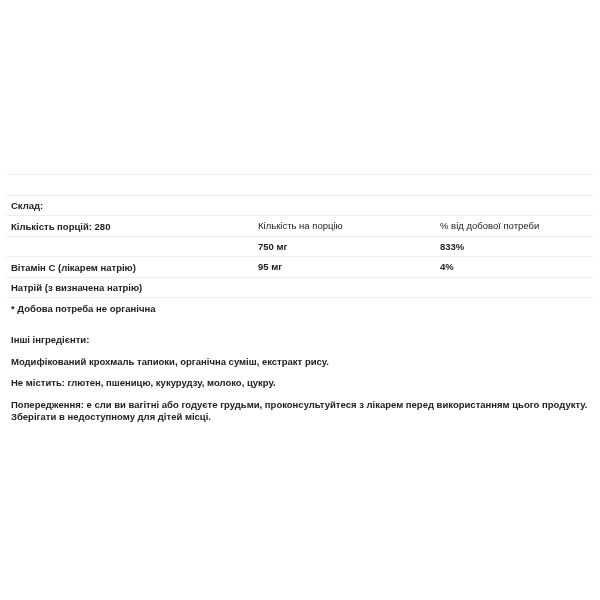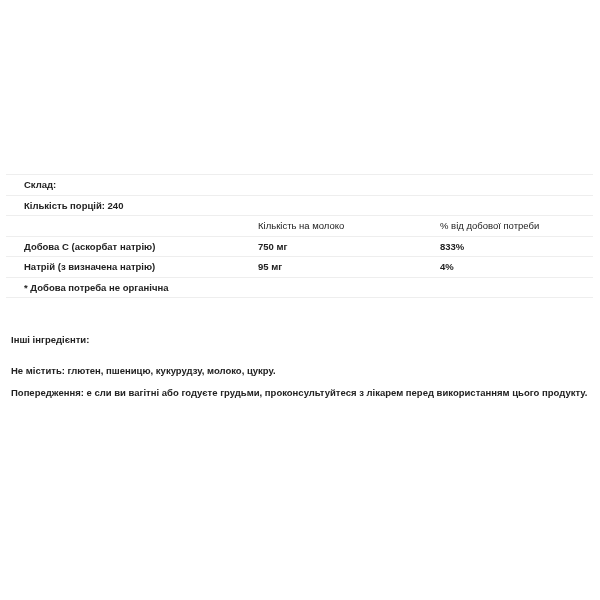--- a/index.html
+++ b/index.html
@@ -29,21 +29,21 @@
       border-bottom: 1px solid #eeeeee;
       position: relative;
       box-sizing: border-box;
     }
     .row .cell {
       position: absolute;
       top: 0;
       line-height: 20.5px;
       white-space: nowrap;
     }
-    .c1 { left: 18px; }
+    .c1 { left: 5px; margin-top: 21px; }
     .c2 { left: 252px; }
     .c3 { left: 434px; }
     .head .cell { font-weight: normal; }
     .notes {
       position: absolute;
       left: 11px;
       top: 334px;
       width: 585px;
     }
     .notes p {
@@ -54,42 +54,44 @@
     .notes .gap { height: 9.5px; }
   </style>
 </head>
 <body>
 
 <div class="facts">
   <div class="row">
     <span class="cell c1">Склад:</span>
   </div>
   <div class="row">
-    <span class="cell c1">Кількість порцій: 240</span>
+    <span class="cell c1">Кількість порцій: 280</span>
   </div>
   <div class="row head">
     <span class="cell c1"></span>
-    <span class="cell c2">Кількість на молоко</span>
+    <span class="cell c2">Кількість на порцію</span>
     <span class="cell c3">% від добової потреби</span>
   </div>
   <div class="row">
-    <span class="cell c1">Добова C (аскорбат натрію)</span>
+    <span class="cell c1">Вітамін C (лікарем натрію)</span>
     <span class="cell c2">750 мг</span>
     <span class="cell c3">833%</span>
   </div>
   <div class="row">
     <span class="cell c1">Натрій (з визначена натрію)</span>
     <span class="cell c2">95 мг</span>
     <span class="cell c3">4%</span>
   </div>
   <div class="row">
     <span class="cell c1">* Добова потреба не органічна</span>
   </div>
 </div>
 
 <div class="notes">
   <p>Інші інгредієнти:</p>
   <div class="gap"></div>
+  <p>Модифікований крохмаль тапиоки, органічна суміш, екстракт рису.</p>
   <div class="gap"></div>
   <p>Не містить: глютен, пшеницю, кукурудзу, молоко, цукру.</p>
   <div class="gap"></div>
   <p>Попередження: е сли ви вагітні або годуєте грудьми, проконсультуйтеся з лікарем перед використанням цього продукту.</p>
+  <p>Зберігати в недоступному для дітей місці.</p>
 </div>
 
 </body></html>

